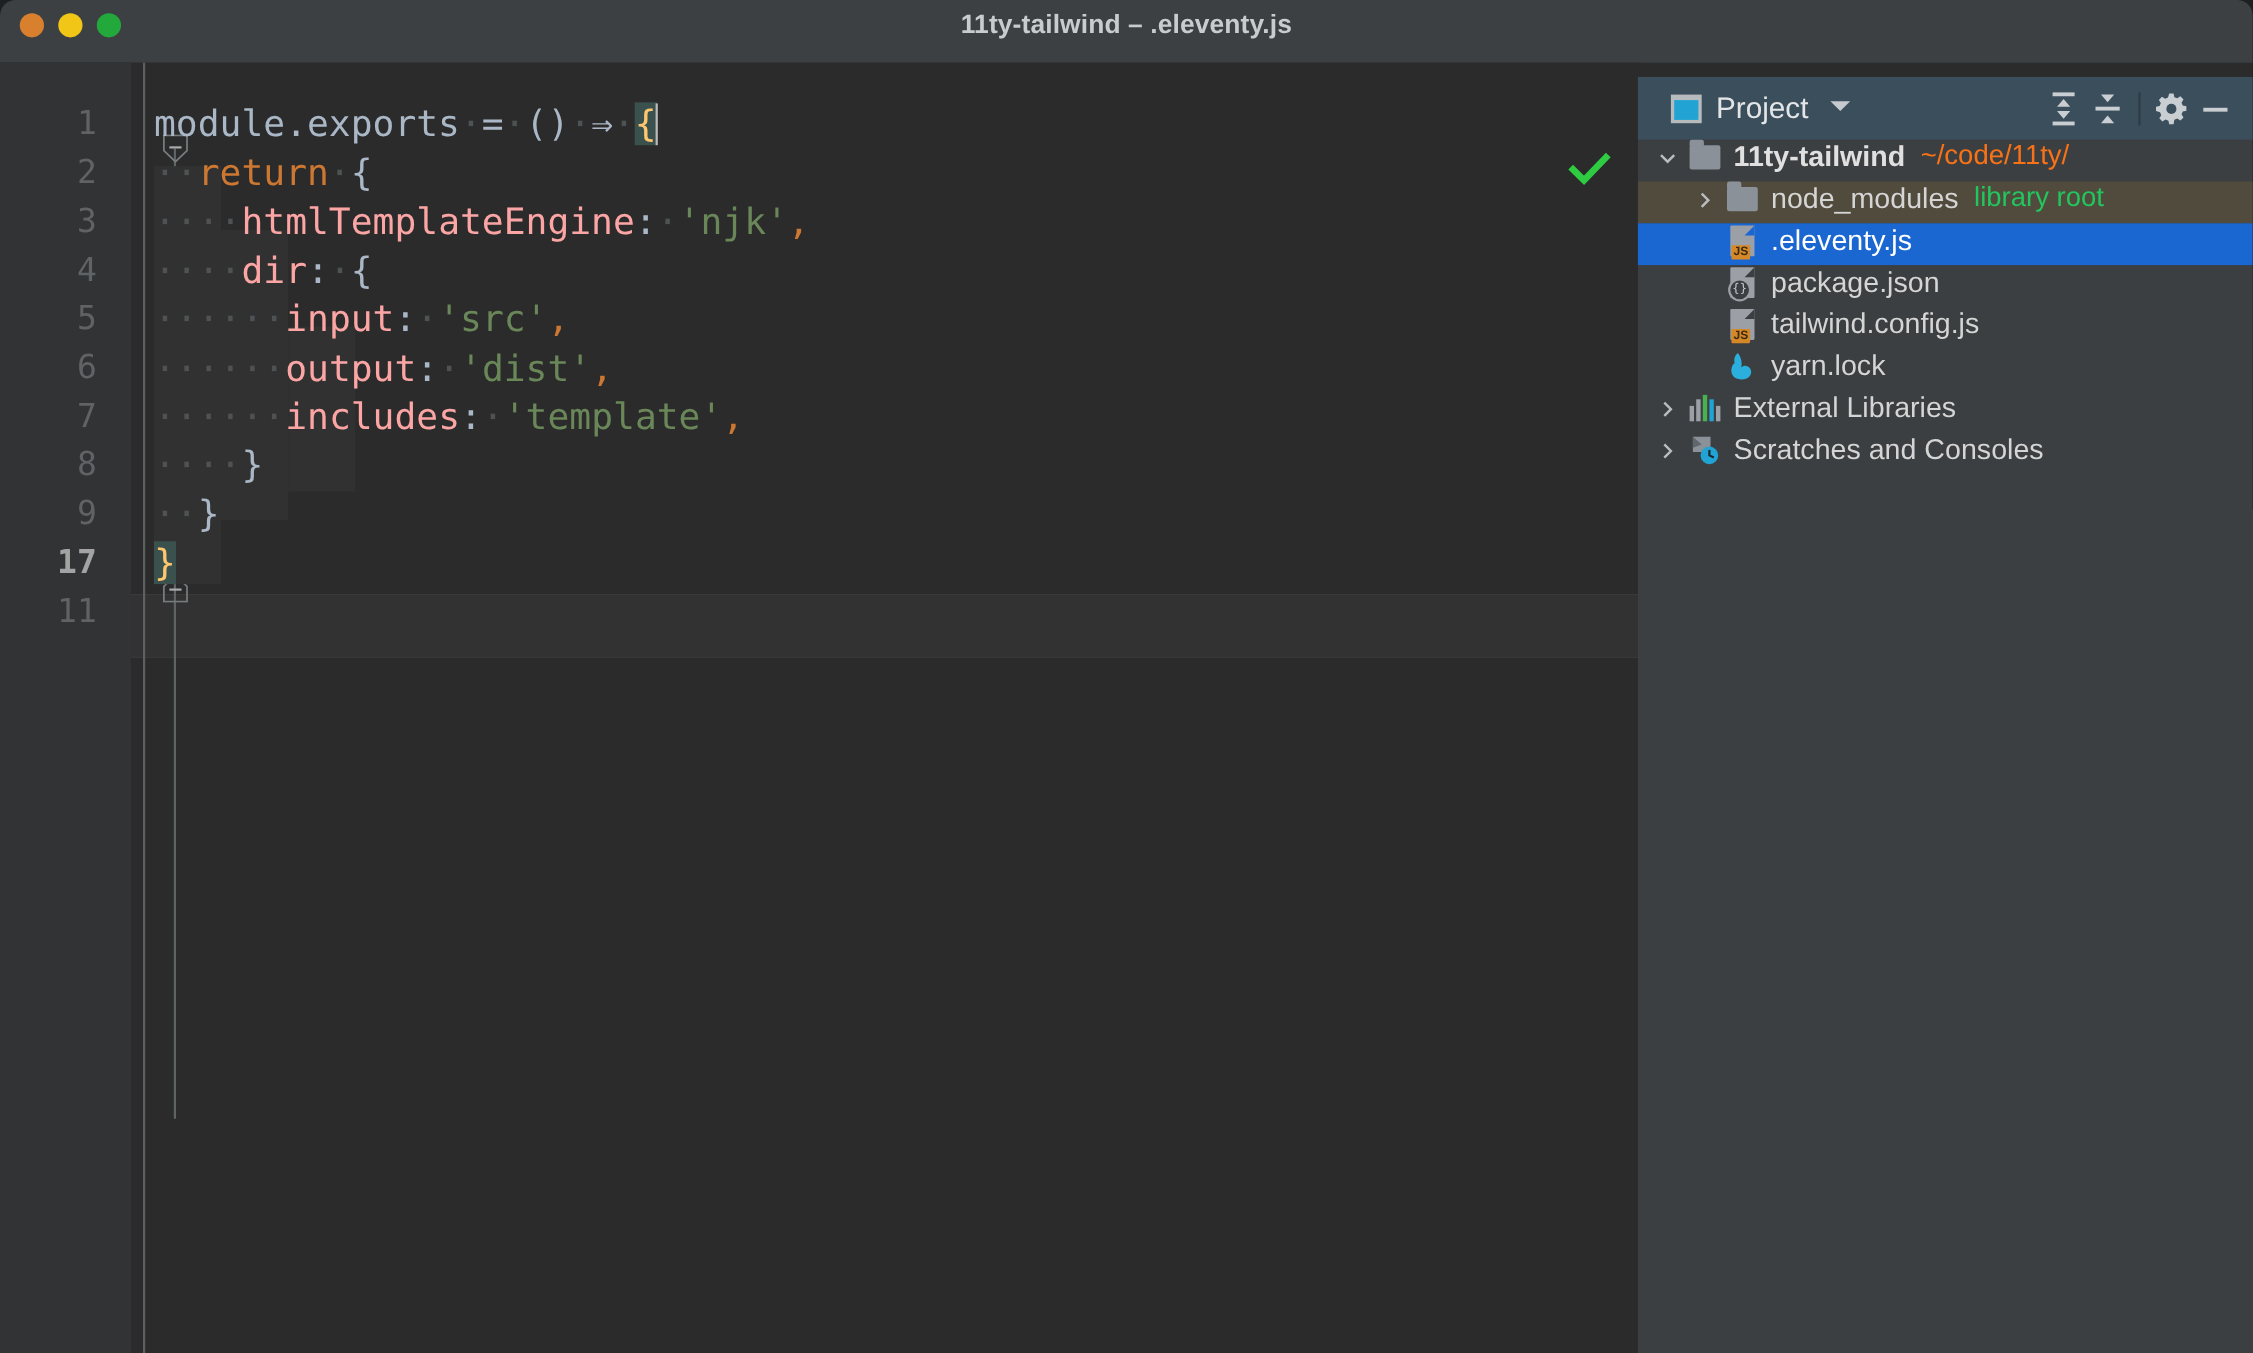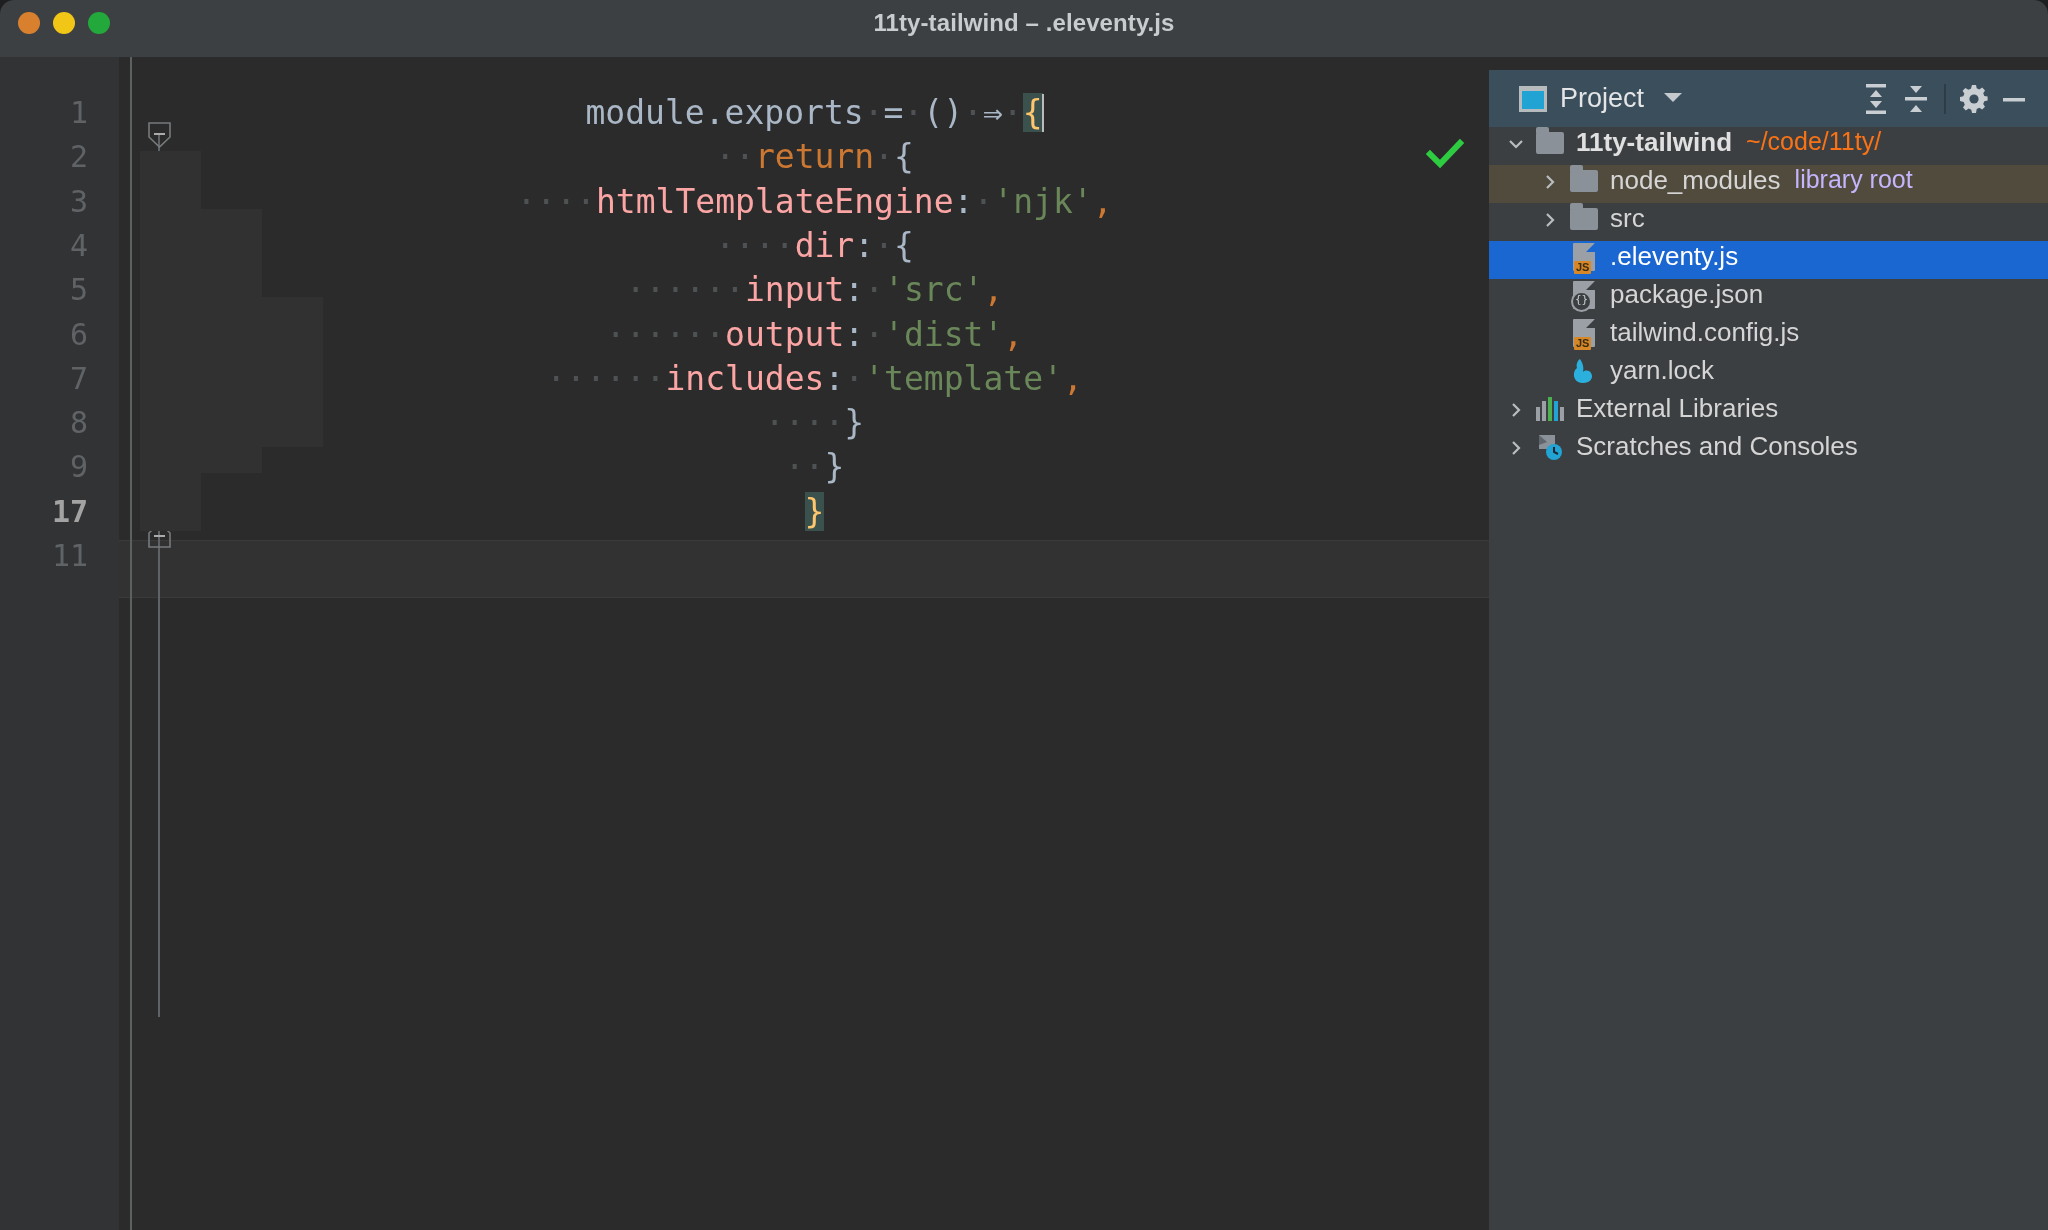--- a/index.html
+++ b/index.html
@@ -60,21 +60,21 @@
   }
   .fold-track{
     position:absolute;left:20px;width:2px;background:#606366;
   }
   .fold-mark{
     position:absolute;left:10px;width:23px;height:25px;
   }
   .fold-mark svg{display:block;}
 
   .code-area{
-    position:absolute;top:0;left:119px;width:1370px;height:1173px;text-align:center;
+    position:absolute;top:0;left:119px;width:1370px;height:1173px;
   }
   .cur-line-bg{
     position:absolute;left:0;width:1370px;height:58px;
     background:#323232;
     border-top:1px solid #3a3a3a;border-bottom:1px solid #3a3a3a;
     box-sizing:border-box;
   }
   .indent-band{
     position:absolute;background:#313131;
   }
@@ -144,21 +144,21 @@
     margin-left:9px;font-size:26px;color:#d5d5d5;
   }
   .row .rlabel.bold{font-weight:bold;color:#e0e0e0;}
   .row .rhint{
     margin-left:14px;font-size:25px;color:#f97316;
   }
   .row .rhint.lib{color:#7f8683;}
   .row.selected{background:#1a67d2;}
   .row.selected .rlabel{color:#ffffff;}
   .row.libroot{background:#514b3d;}
-  .row.libroot .rhint{color:#c4b5fd;}
+  .row.libroot .rhint{color:#22c55e;}
 
   
   .folder{
     width:28px;height:22px;background:#8a9199;border-radius:2px;position:relative;
   }
   .folder:before{
     content:"";position:absolute;top:-5px;left:0;width:13px;height:6px;
     background:#8a9199;border-radius:2px 2px 0 0;
   }
   .doc{
@@ -357,31 +357,20 @@
             <svg width="20" height="20" viewBox="0 0 20 20">
               <path d="M7 4 L13 10 L7 16" fill="none" stroke="#b9bdc0" stroke-width="2.2"></path>
             </svg>
           </span>
           <span class="ficon">
             <span class="folder"></span>
           </span>
           <span class="rlabel">node_modules</span>
           <span class="rhint lib">library root</span>
         </div>
-        <div class="row depth1">
-          <span class="arrow">
-            <svg width="20" height="20" viewBox="0 0 20 20">
-              <path d="M7 4 L13 10 L7 16" fill="none" stroke="#b9bdc0" stroke-width="2.2"></path>
-            </svg>
-          </span>
-          <span class="ficon">
-            <span class="folder"></span>
-          </span>
-          <span class="rlabel">src</span>
-        </div>
         <div class="row depth1 selected">
           <span class="arrow blank">
             <svg width="20" height="20" viewBox="0 0 20 20">
               <path d="M7 4 L13 10 L7 16" fill="none" stroke="#b9bdc0" stroke-width="2.2"></path>
             </svg>
           </span>
           <span class="ficon">
             <span class="doc">
               <span class="badge-js">JS</span>
             </span>

